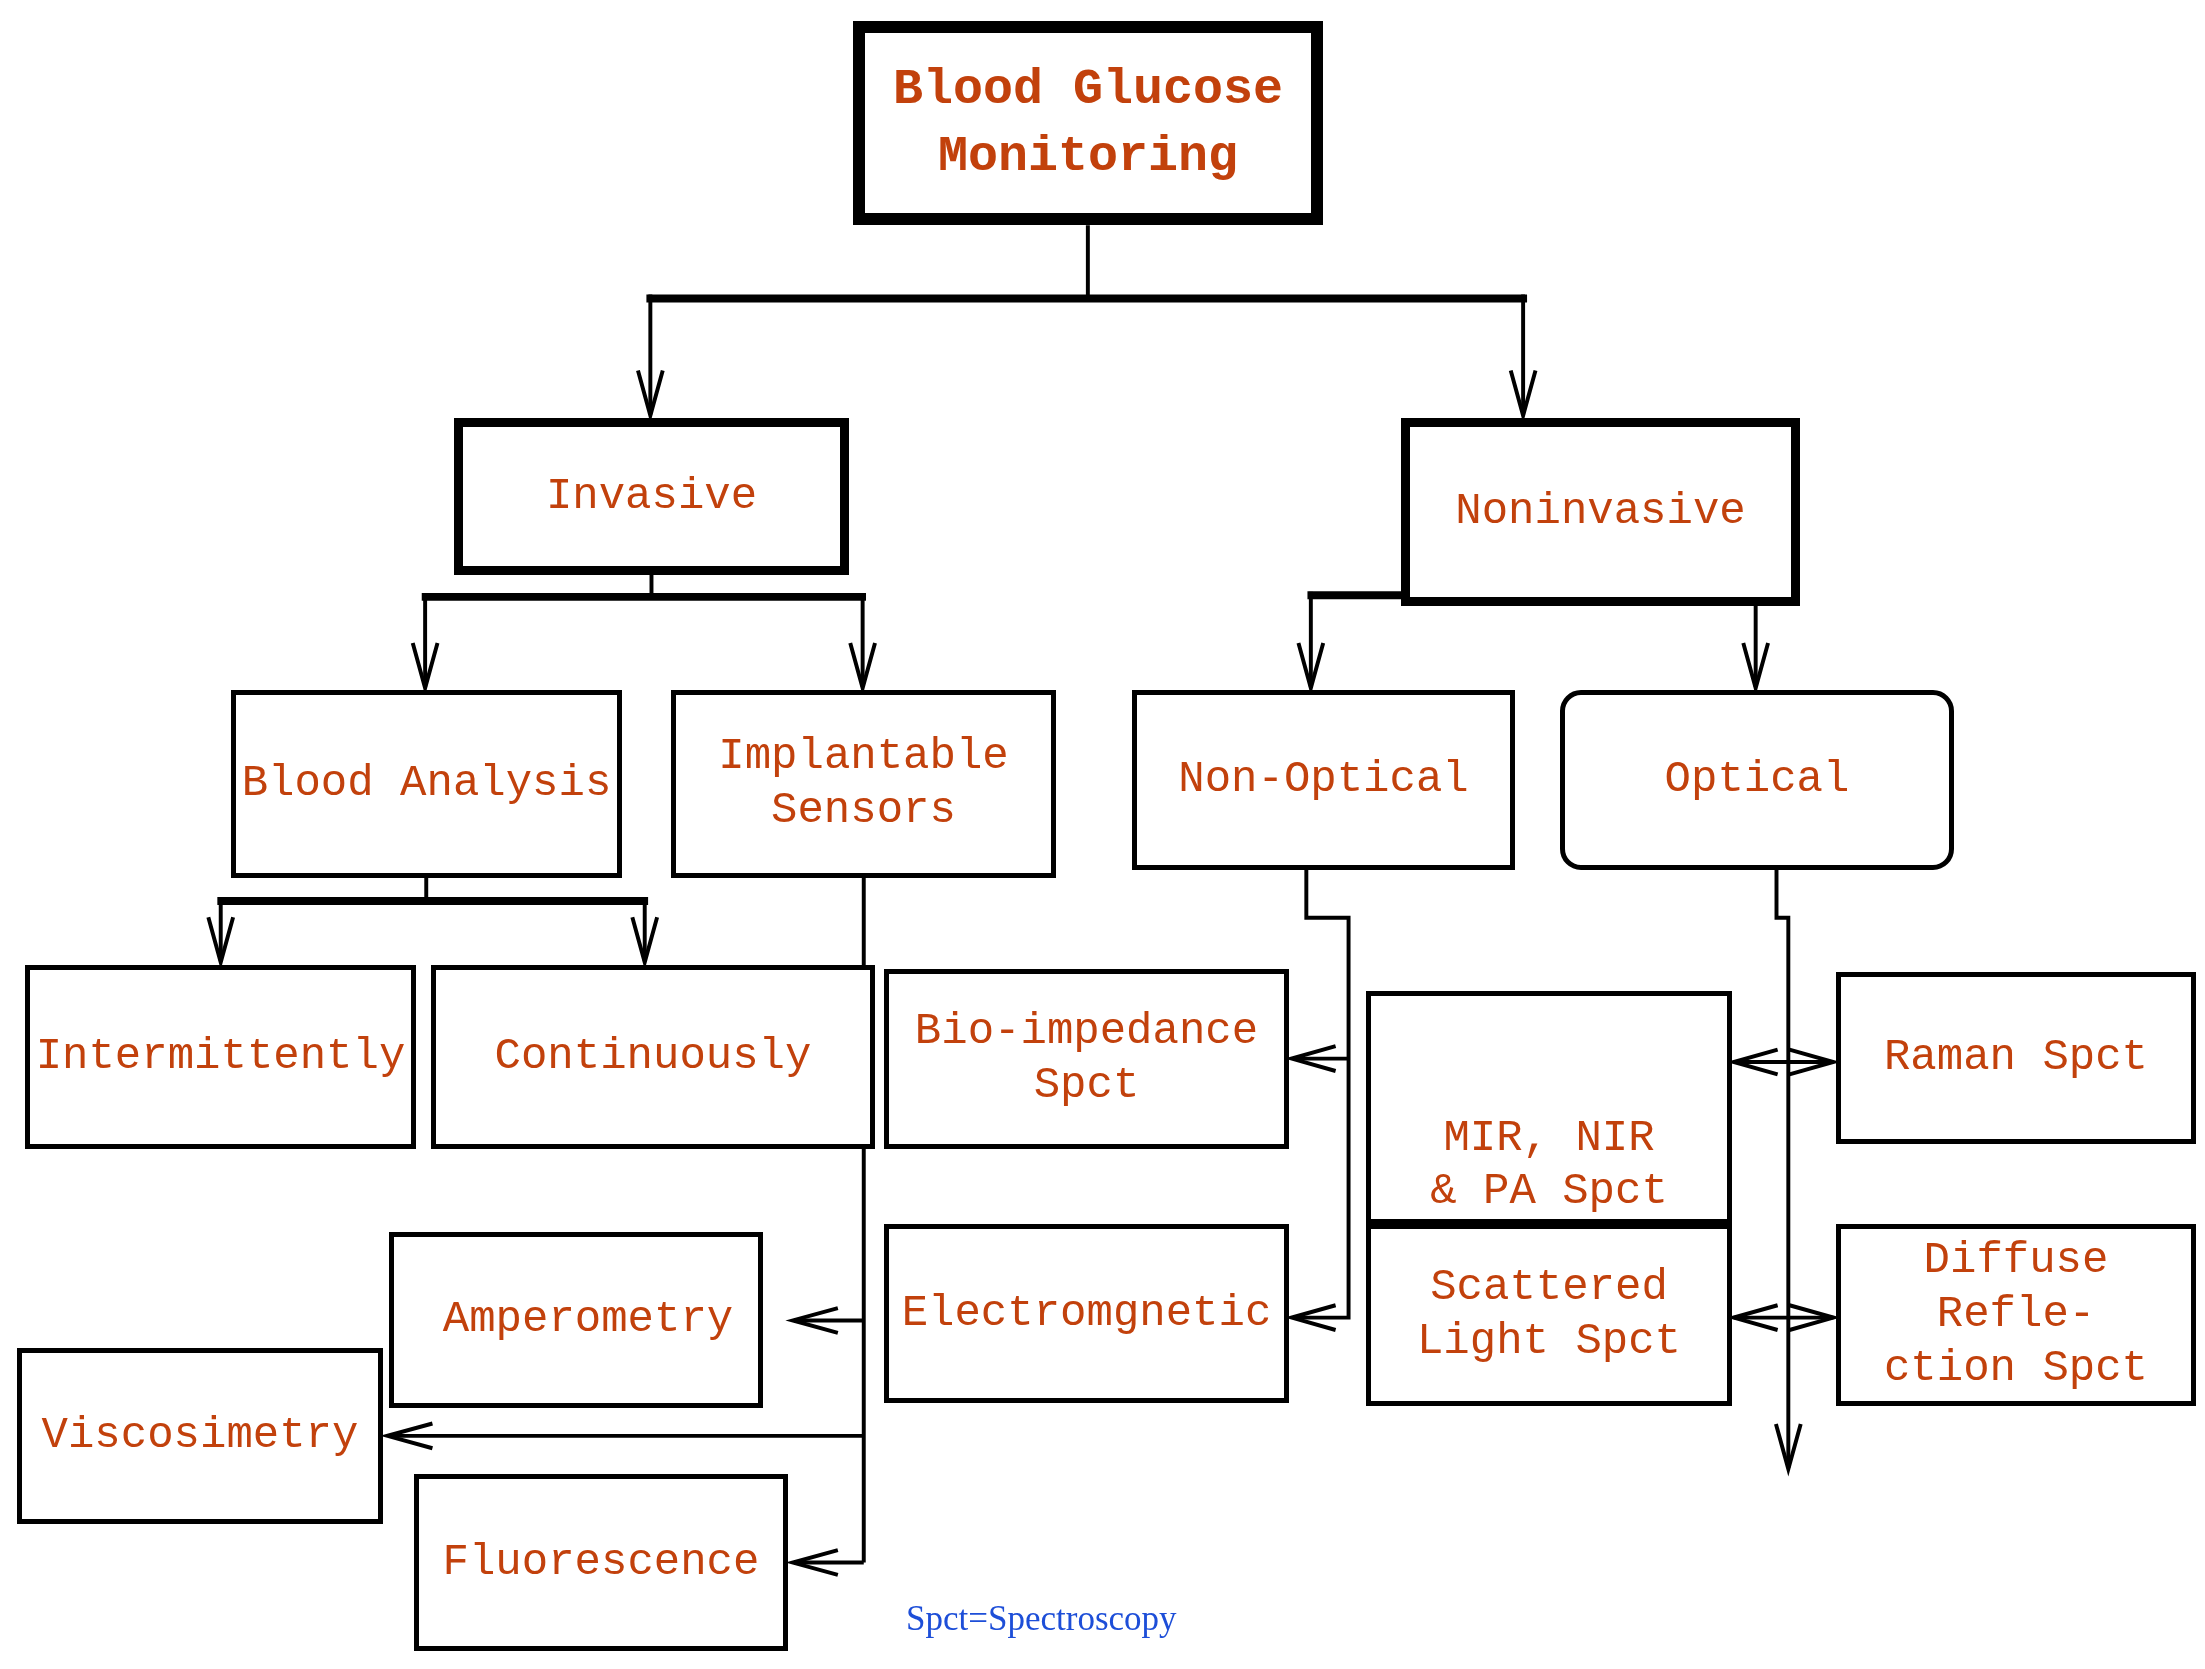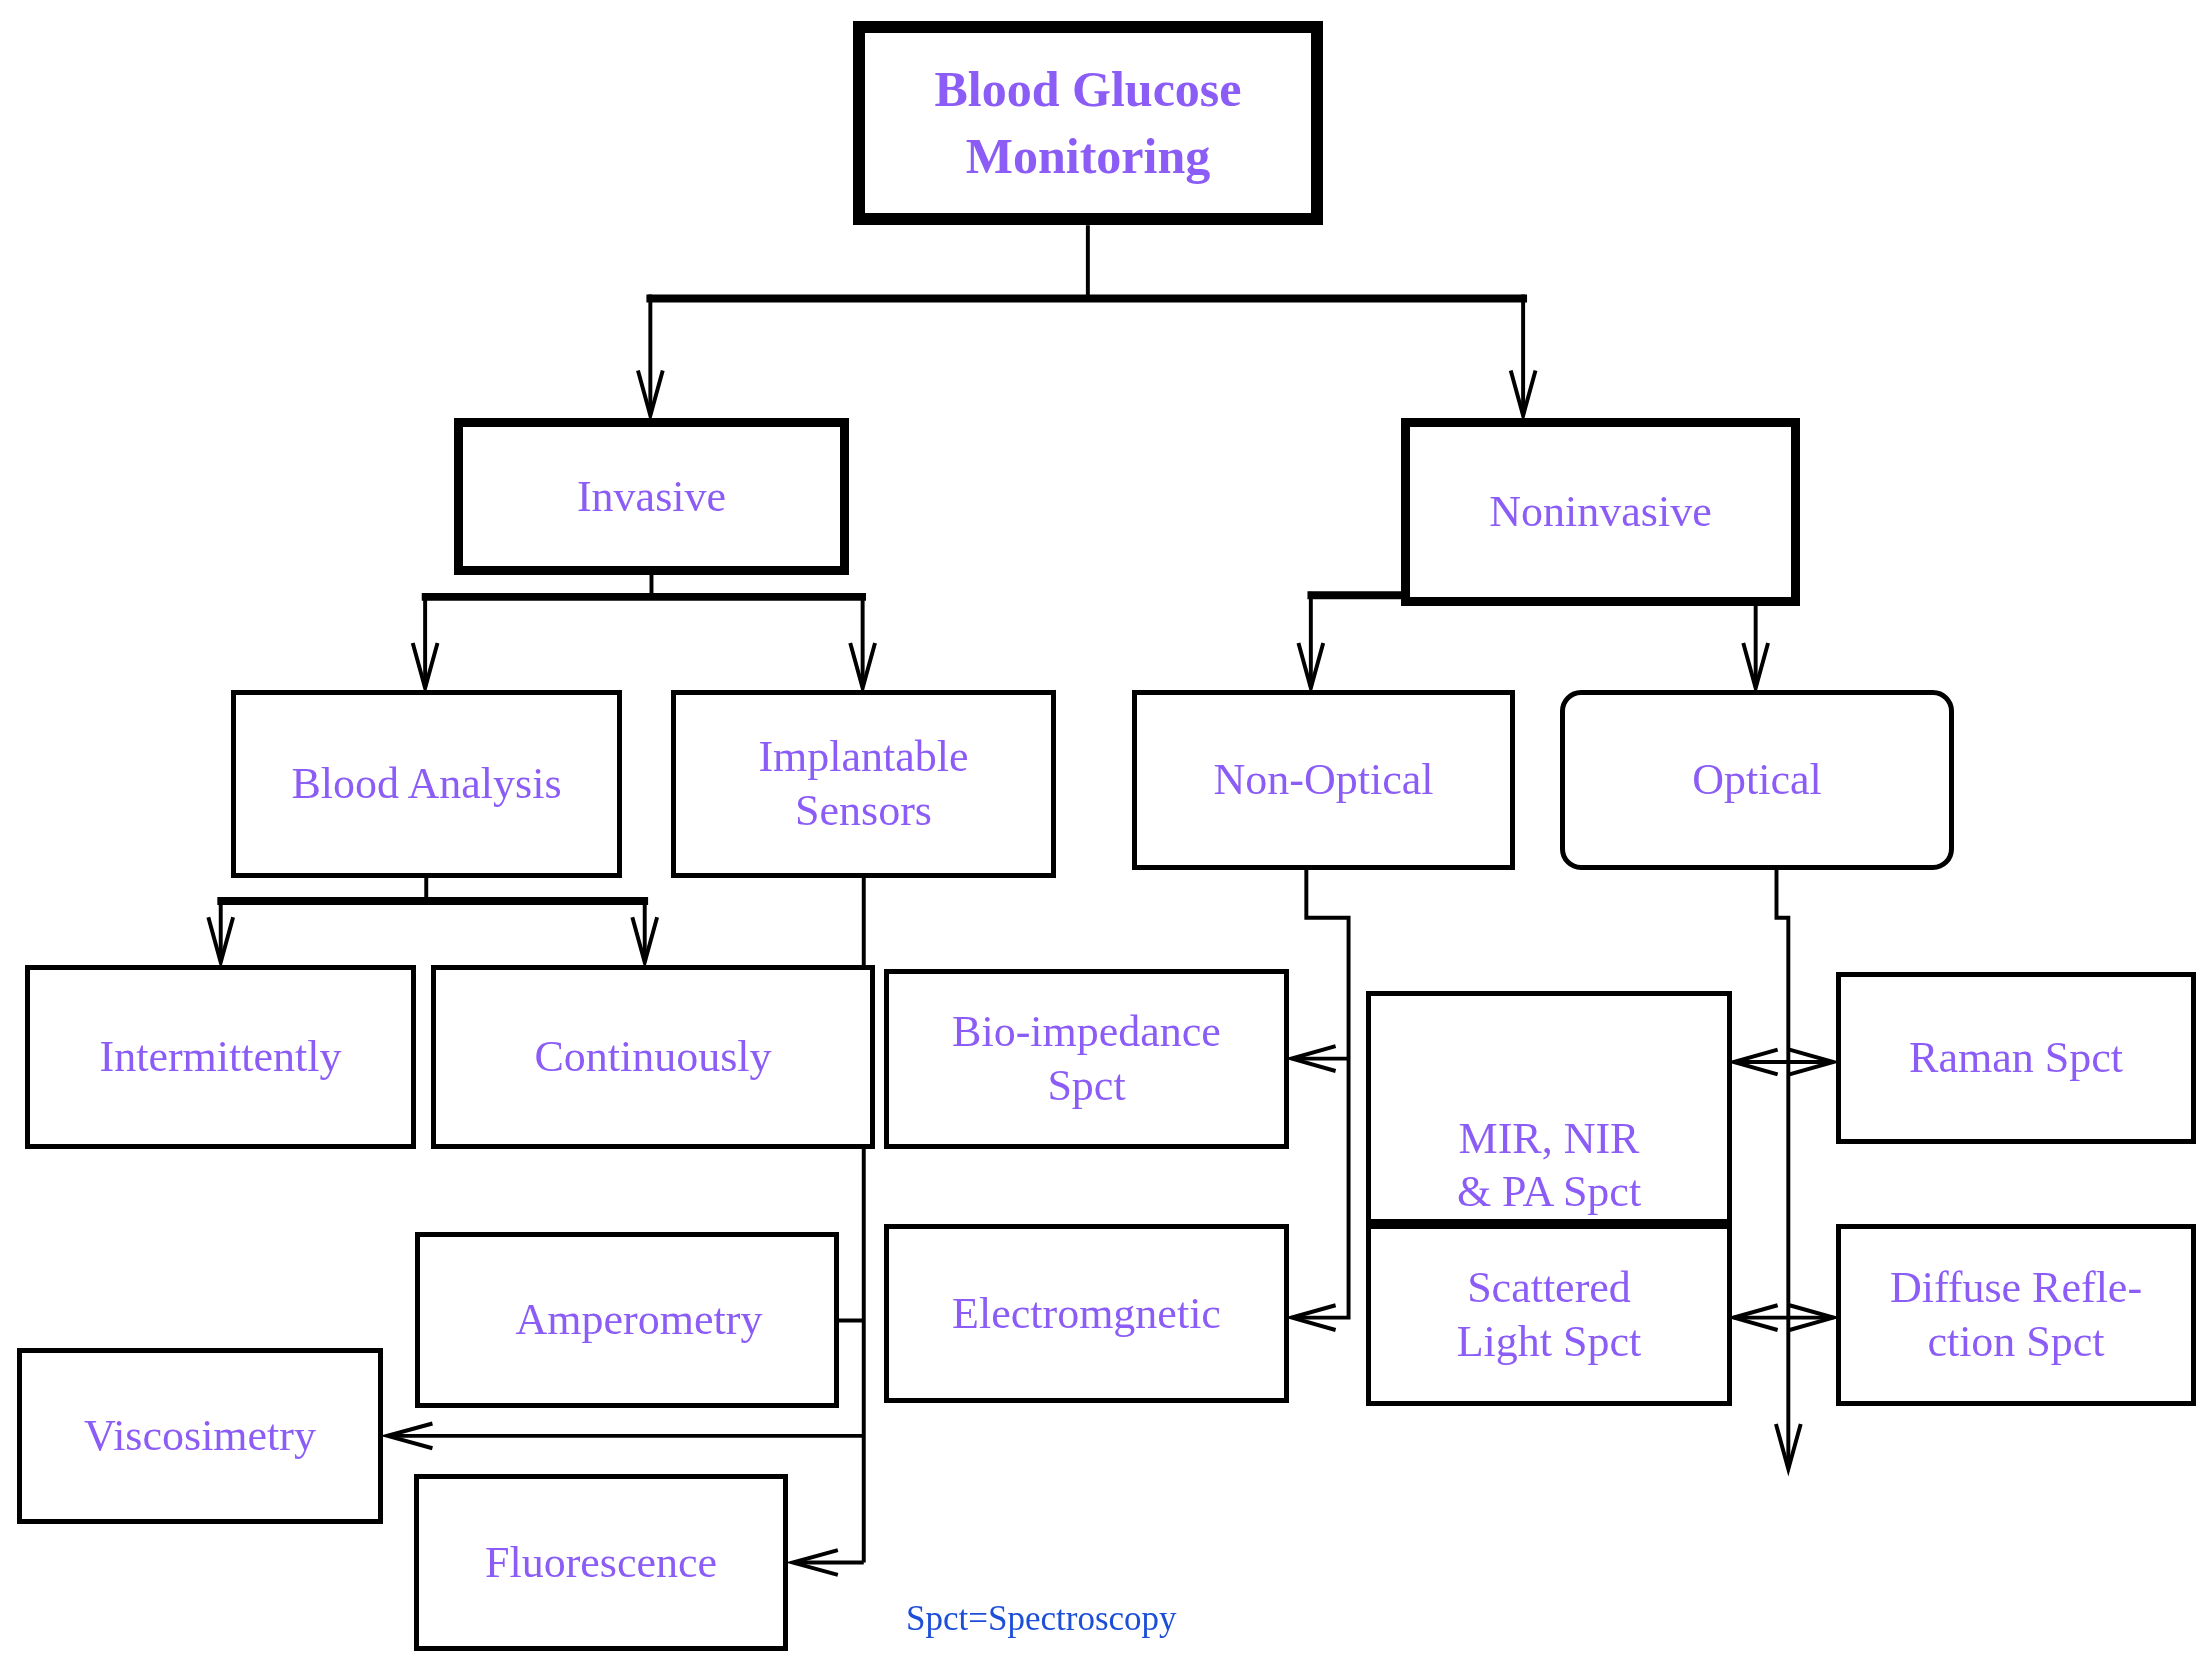--- a/index.html
+++ b/index.html
@@ -17,21 +17,22 @@
     box-sizing:border-box;
     border:5.6px solid #000;
     background:#fff;
     display:flex;align-items:center;justify-content:center;
     text-align:center;
   }
   .node .label{
     white-space:pre-line;
     font-size:44px;
     line-height:1.22;
-    color:#8b5cf6;
+    color:#c2410c;
+    font-family:Liberation Mono, monospace;
   }
   .root{border-width:12.4px;}
   .root .label{font-weight:bold;font-size:50px;line-height:1.35;}
   .level1{border-width:9px;}
   .note{
     position:absolute;
     font-size:35px;
     color:#1d4ed8;
     white-space:nowrap;
   }
@@ -163,21 +164,21 @@
 
   <div class="node" style="left:1366px;top:991px;width:366px;height:233px;align-items:flex-end;">
     <span class="label">MIR, NIR
 &amp; PA Spct</span>
   </div>
 
   <div class="node" style="left:1836px;top:972px;width:360px;height:172px;">
     <span class="label">Raman Spct</span>
   </div>
 
-  <div class="node" style="left:415px;top:1232px;width:424px;height:176px;padding-left:24px;">
+  <div class="node" style="left:389px;top:1232px;width:374px;height:176px;padding-left:24px;">
     <span class="label">Amperometry</span>
   </div>
 
   <div class="node" style="left:884px;top:1224px;width:405px;height:179px;">
     <span class="label">Electromgnetic</span>
   </div>
 
   <div class="node" style="left:1366px;top:1224px;width:366px;height:182px;">
     <span class="label">Scattered
 Light Spct</span>

